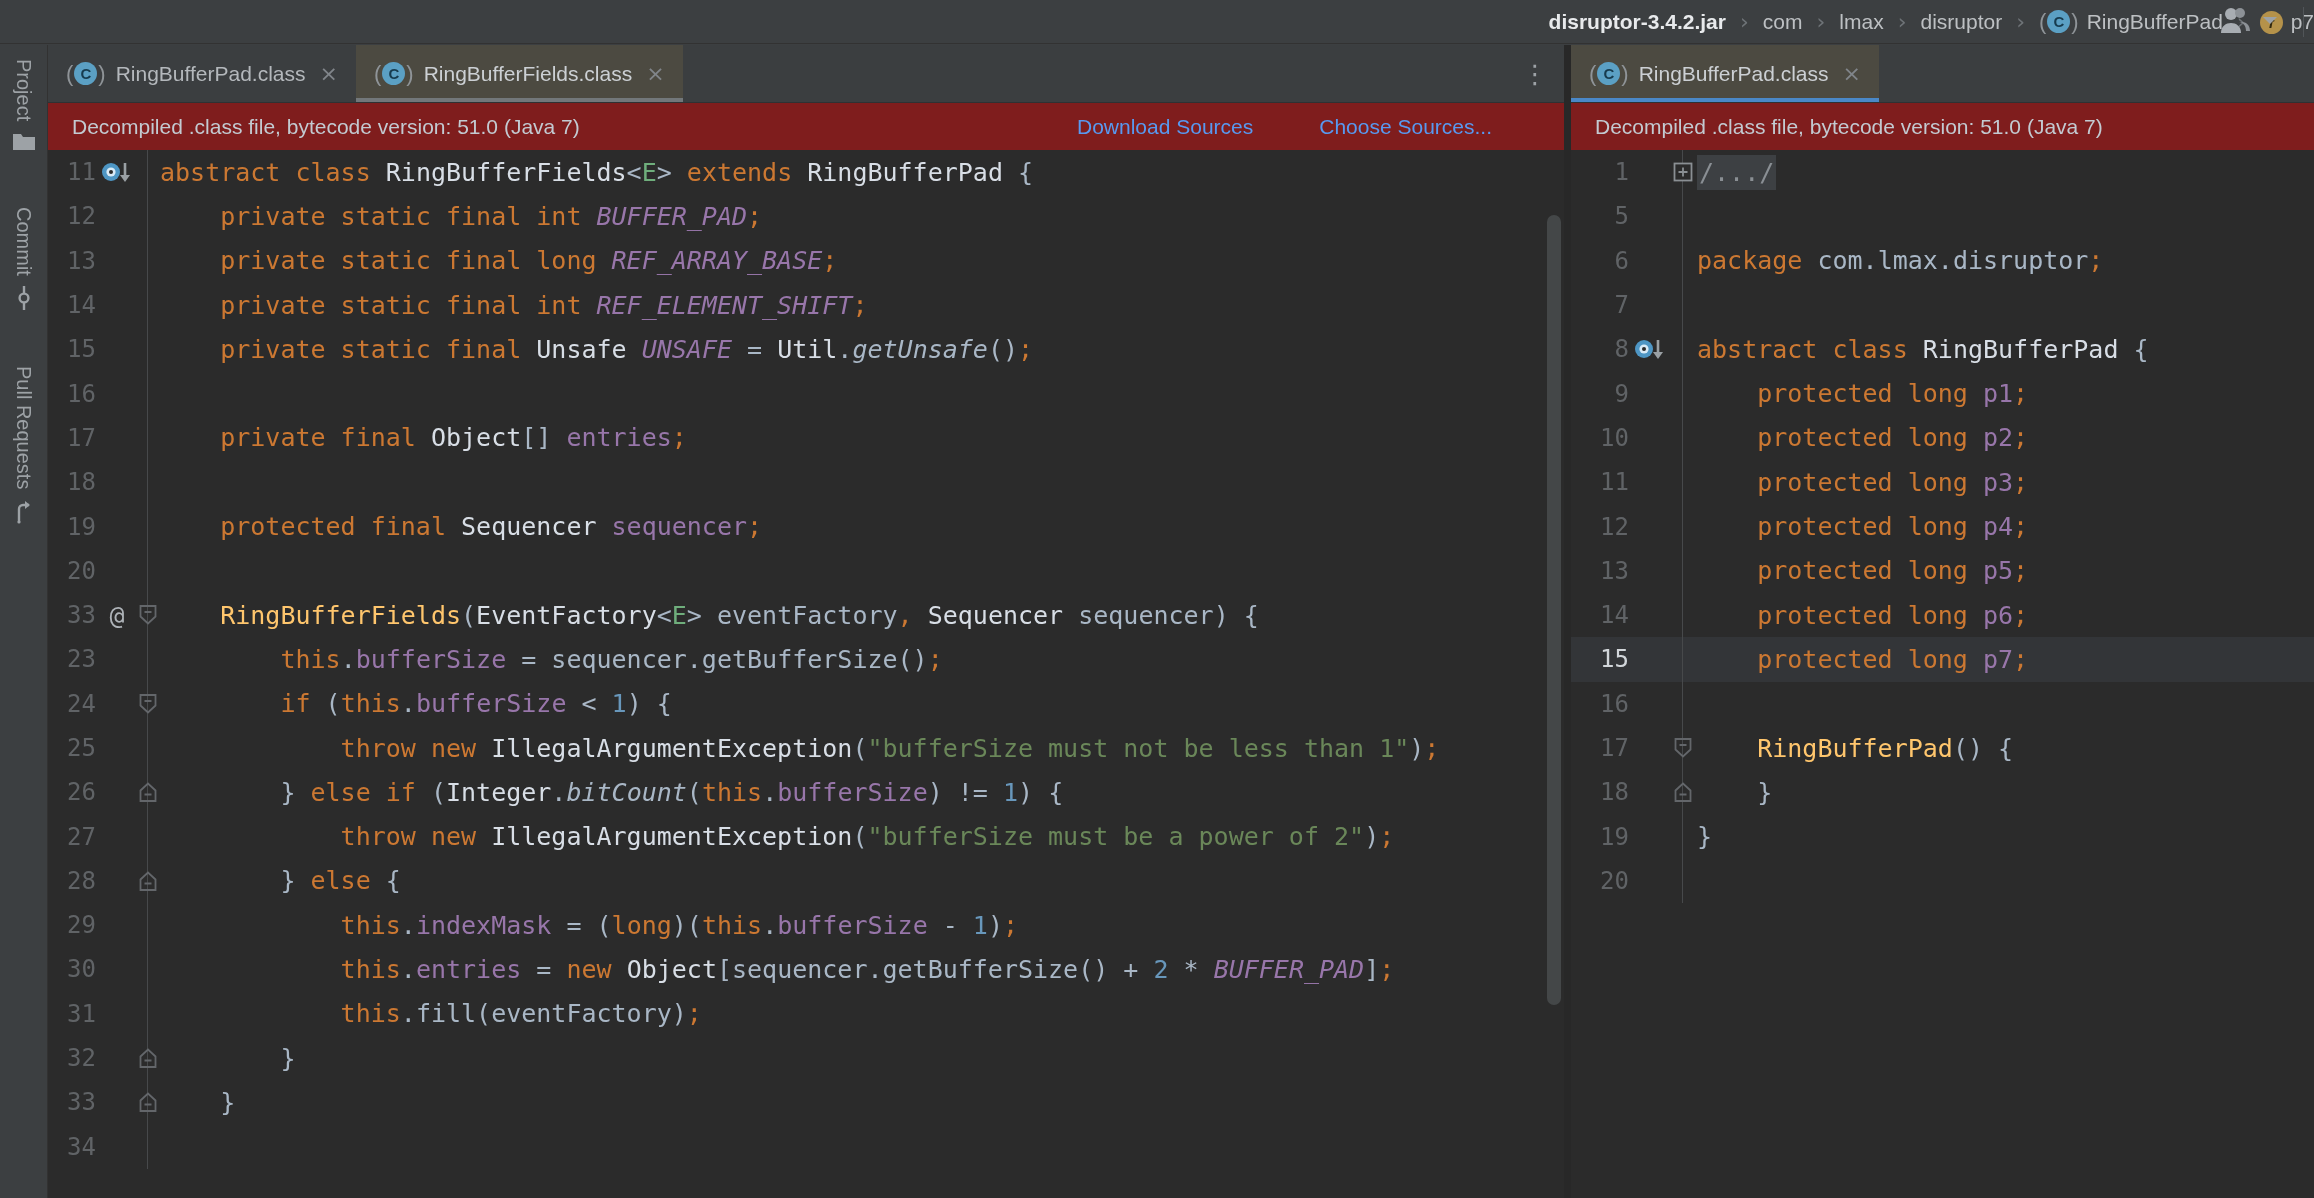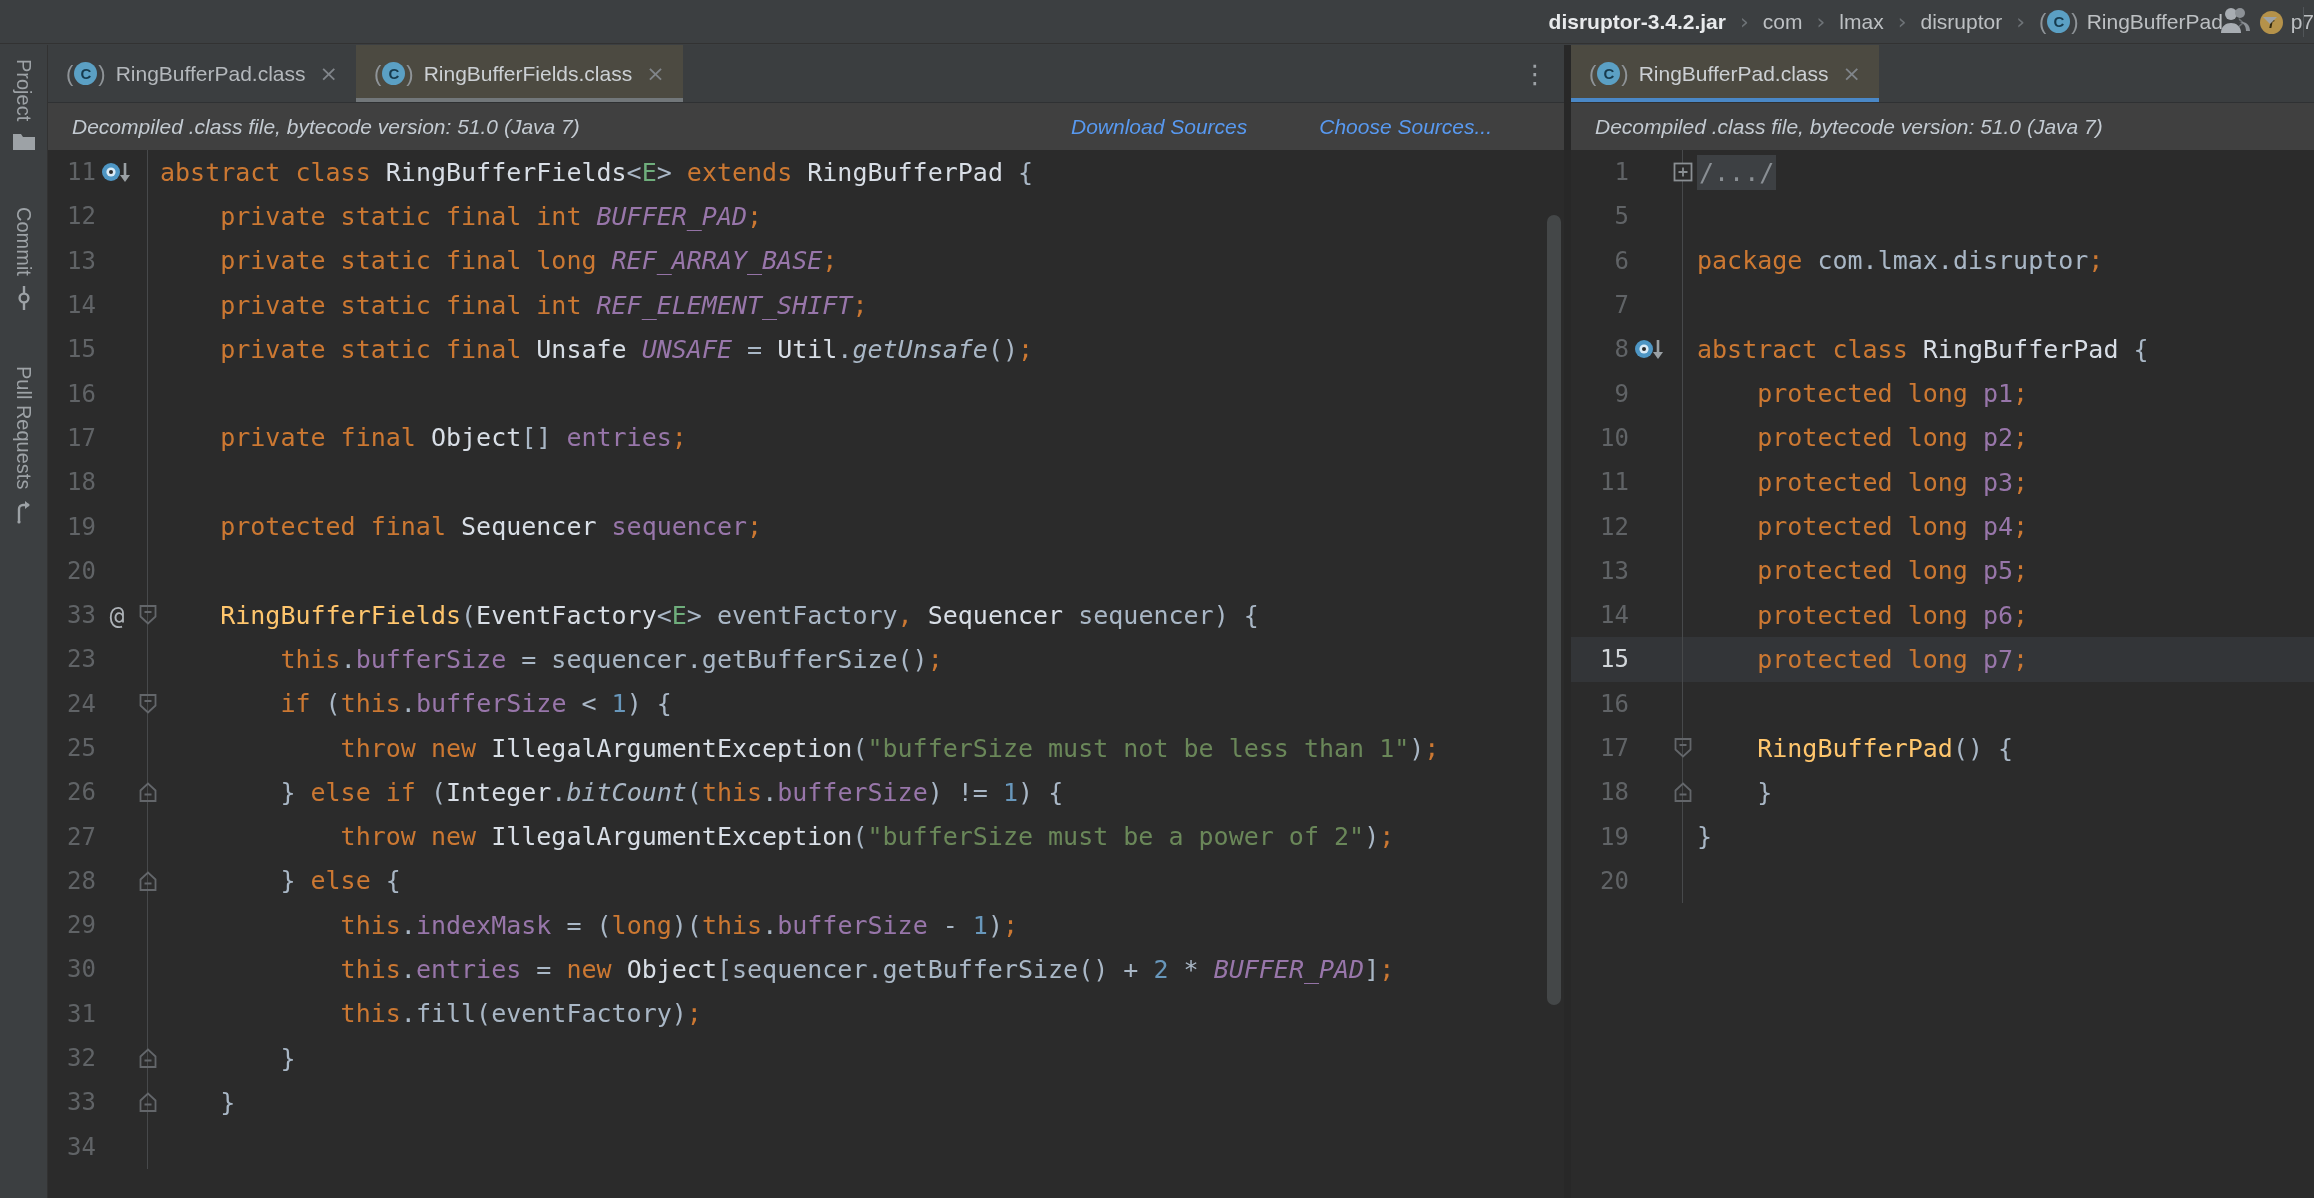--- a/index.html
+++ b/index.html
@@ -44,24 +44,24 @@
             display:flex; align-items:stretch; }
   .tab { display:flex; align-items:center; gap:10px; padding:0 18px; font-size:21px;
          color:#b4b8bc; position:relative; cursor:pointer; }
   .tab.active { background:#4c4a41; color:#ccd0d4; }
   .tab .underline { position:absolute; left:0; right:0; bottom:0; height:4px; }
   .tab .close { color:#80858a; font-size:22px; margin-left:4px; cursor:pointer;
                 font-family:"DejaVu Sans",sans-serif; }
   .kebab { position:absolute; right:16px; top:0; bottom:0; display:flex; align-items:center;
            color:#9da2a6; font-size:26px; cursor:pointer; font-family:"DejaVu Sans",sans-serif; }
 
-  .banner { height:47px; background:#404040; display:flex; align-items:center;
-            padding:0 24px; font-size:21px; color:#c3cad1;font-style:italic; }
+  .banner { height:47px; background:#7f1d1d; display:flex; align-items:center;
+            padding:0 24px; font-size:21px; color:#c3cad1; }
   .banner .links { margin-left:auto; display:flex; gap:66px; padding-right:48px; }
-  .banner .link { color:#5899f0; cursor:pointer;margin-left:6px; }
+  .banner .link { color:#5899f0; cursor:pointer; }
 
   
   .editor { position:relative; height:1048px; overflow:hidden; background:#2b2b2b;
             font-family:"DejaVu Sans Mono",monospace; font-size:25px; }
   .code-row { position:relative; display:flex; align-items:center; height:44.3px; white-space:pre; }
   .code-row.current { background:#333538; }
   .code-row.current .num { color:#d2d6da; }
   .gutter { display:flex; align-items:center; flex:none; height:100%; border-right:1px solid #47494b; }
   #left-pane  .gutter { width:100px; }
   #right-pane .gutter { width:112px; }

